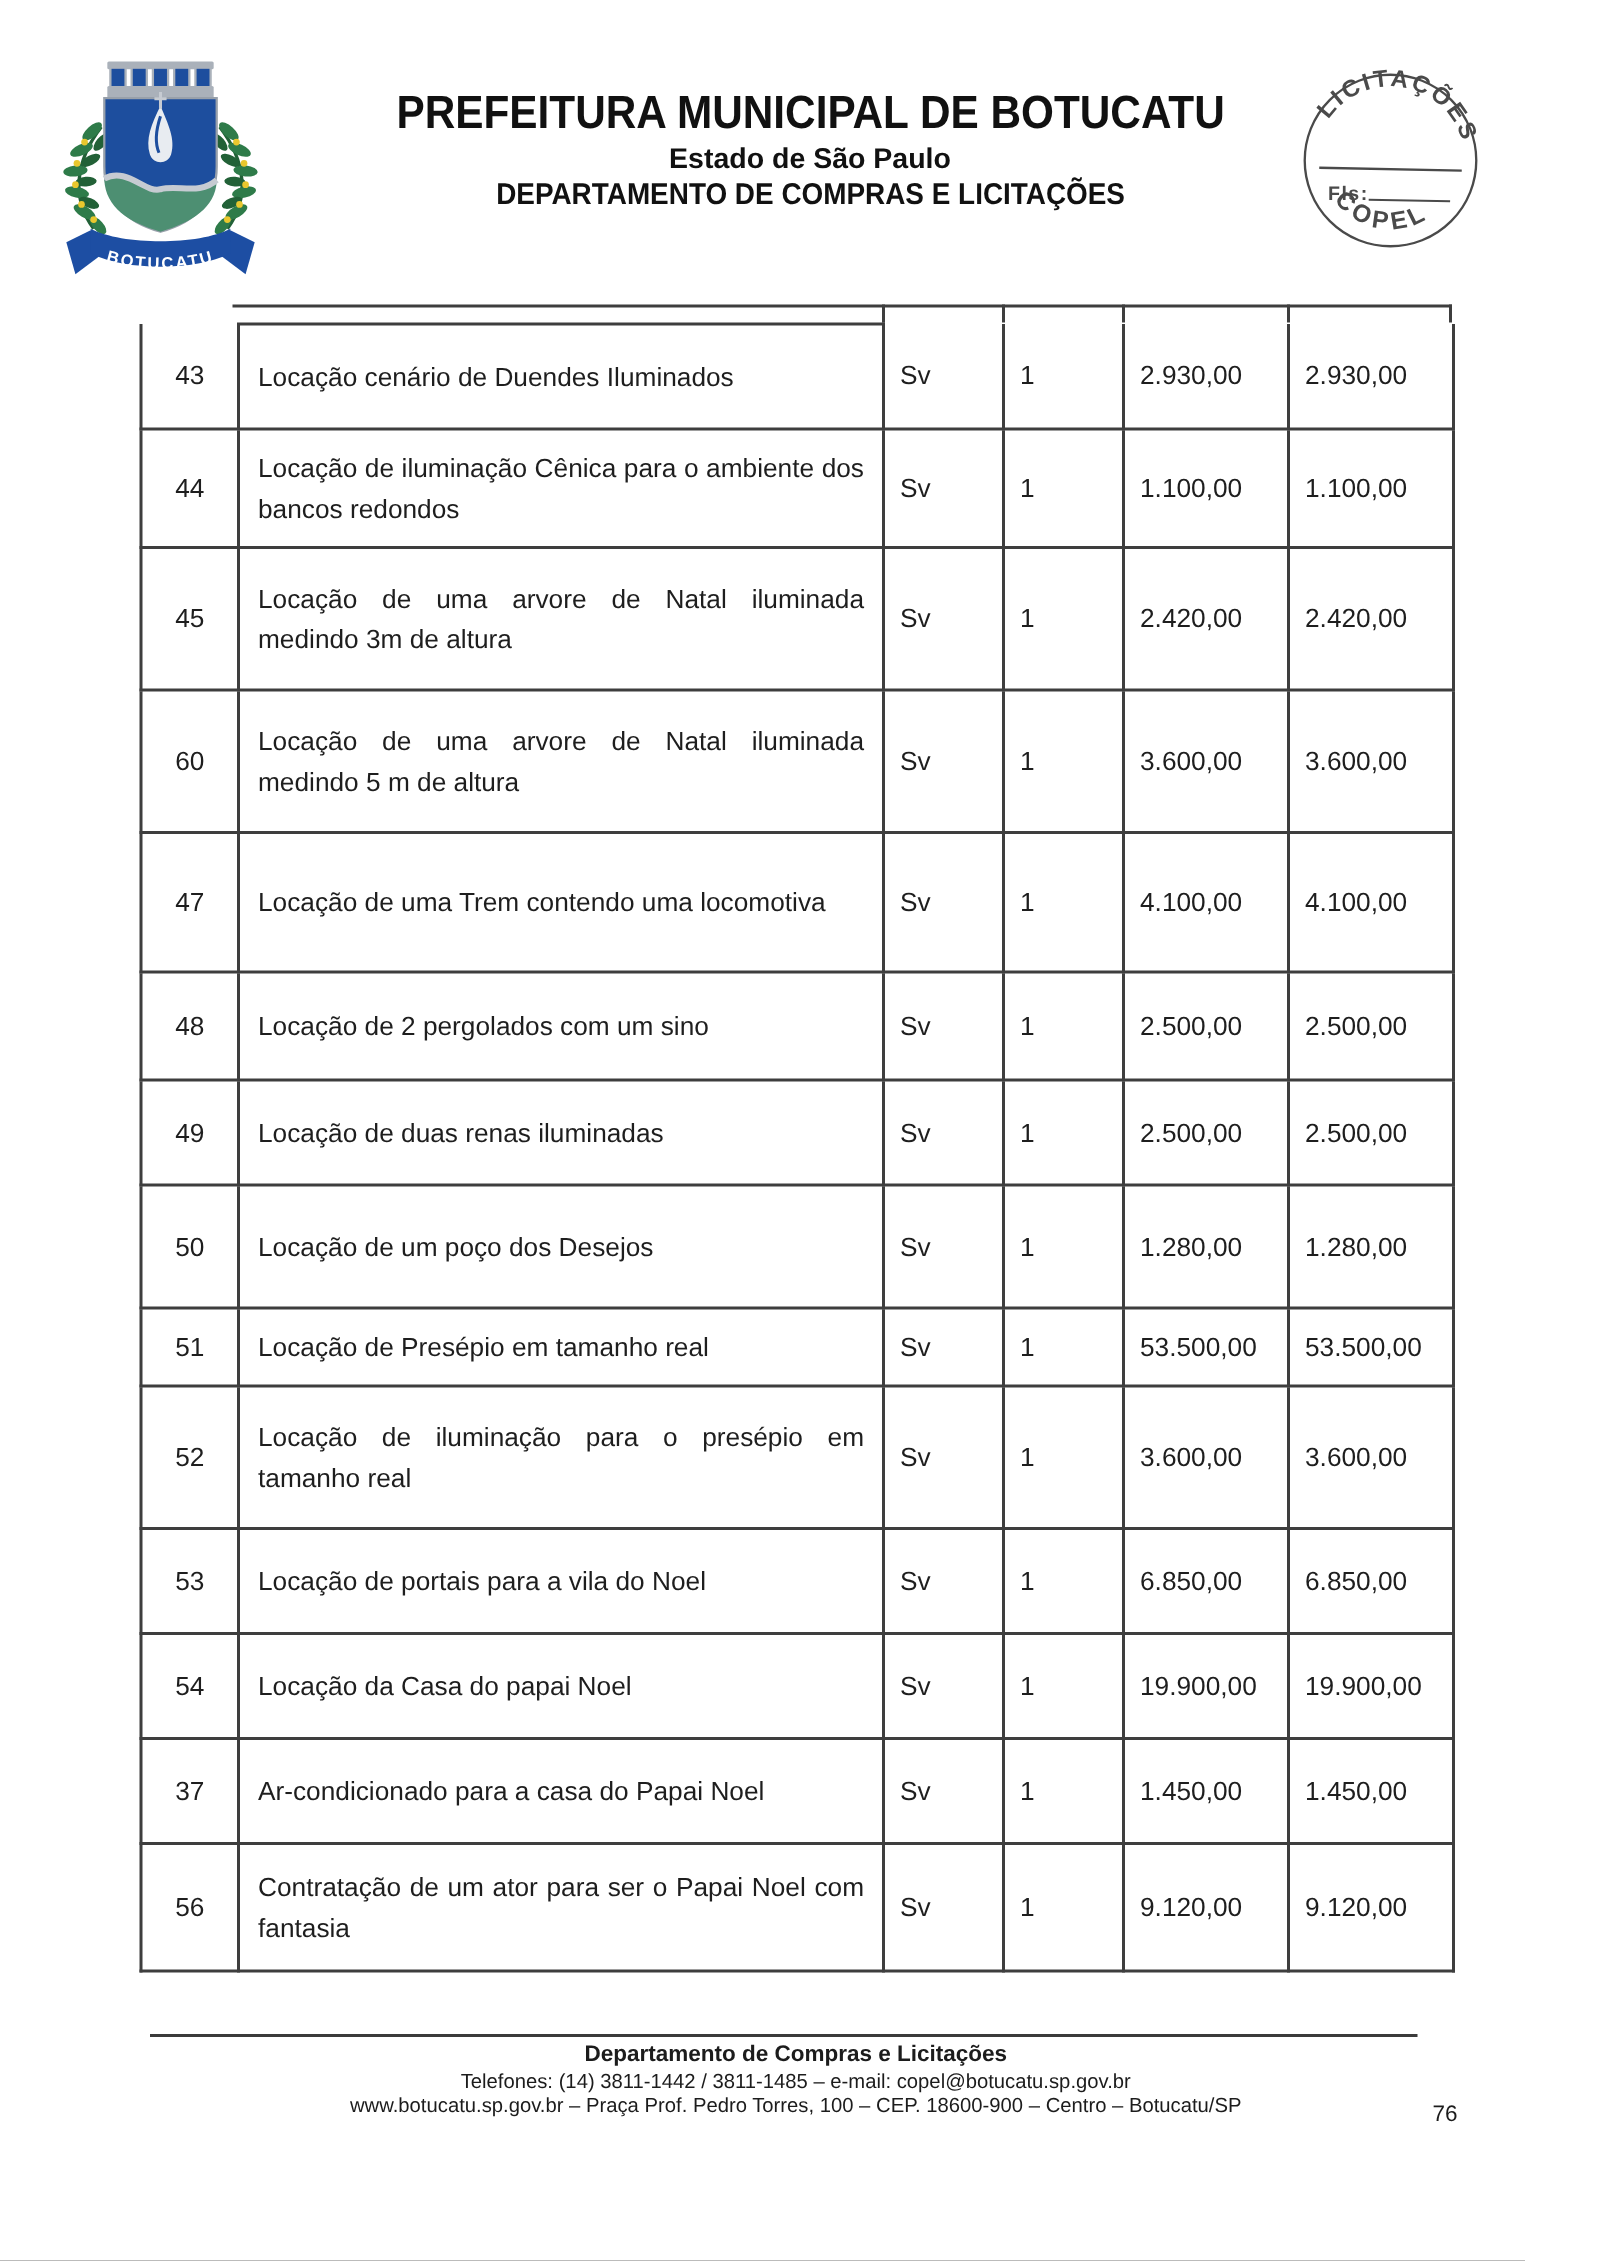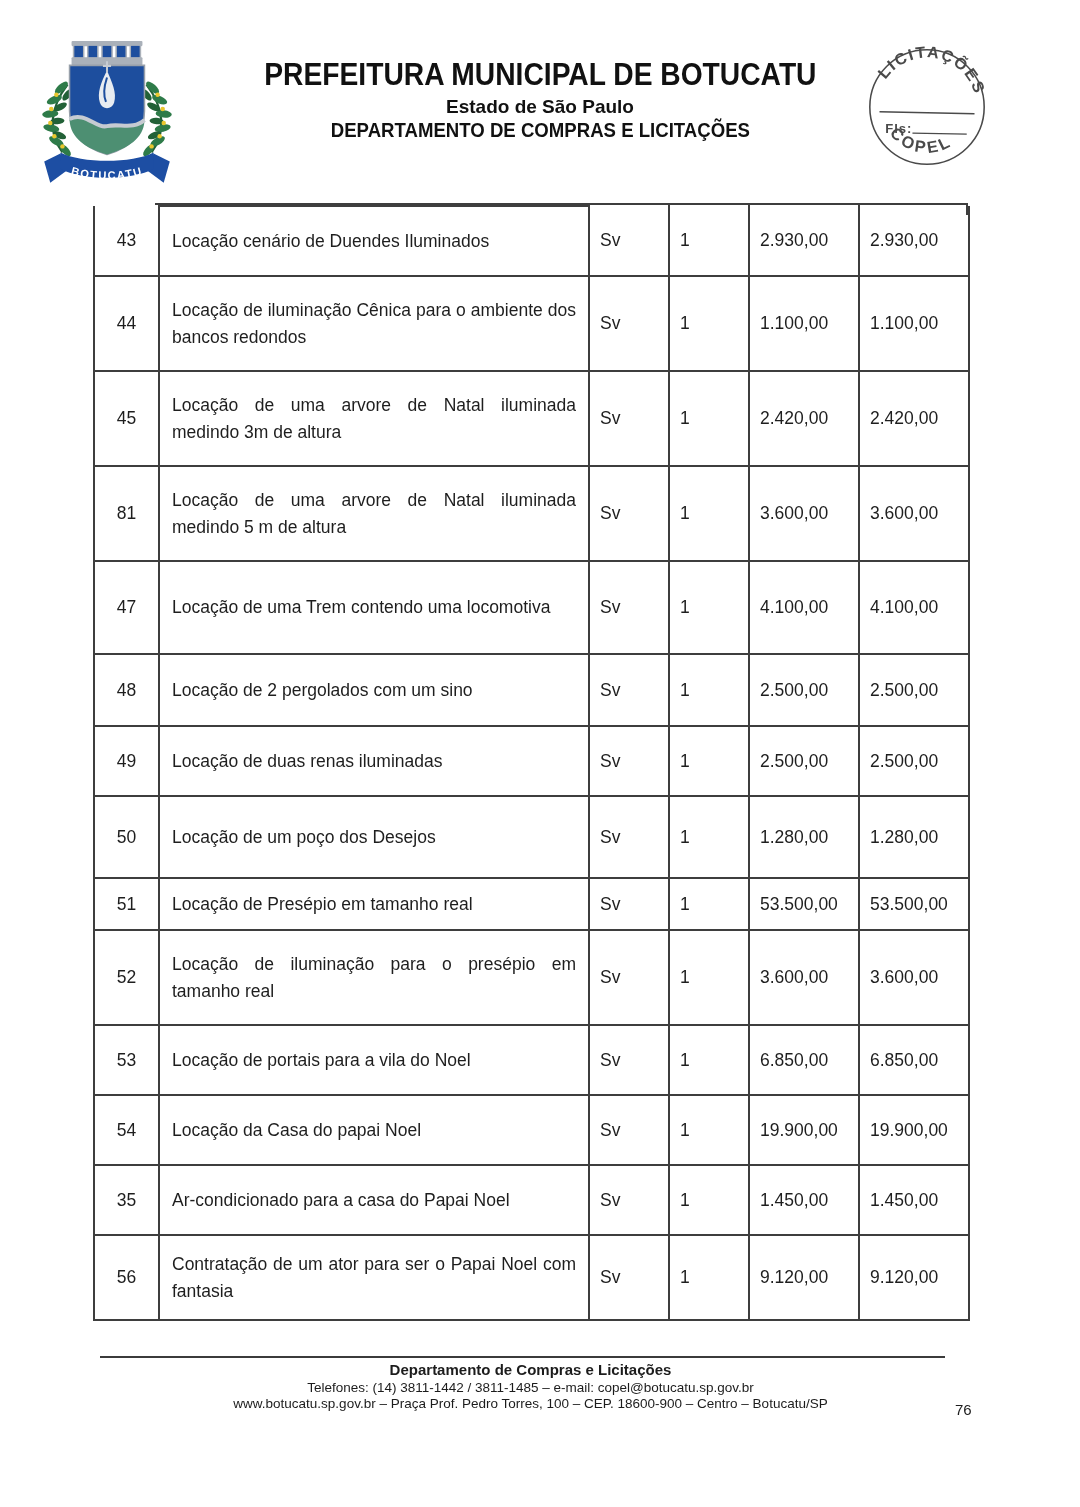--- a/index.html
+++ b/index.html
@@ -23,21 +23,21 @@
   .cutrow { position:absolute; left:93px; top:203px; width:875px; height:12px; }
   .cutrow .seg { position:absolute; background:#3e3e3e; }
   .cut-h  { top:0; left:62px; right:0; height:2px; }
   .cut-v1 { top:0; left:495px; width:2px; height:12px; }
   .cut-v2 { top:0; left:575px; width:2px; height:12px; }
   .cut-v3 { top:0; left:655px; width:2px; height:12px; }
   .cut-v4 { top:0; left:765px; width:2px; height:12px; }
   .cut-v5 { top:0; left:873px; width:2px; height:12px; }
 
   .itable {
-    position:absolute; left:93px; top:205px; width:875px;
+    position:absolute; left:93px; top:215px; width:875px;
     border-collapse:collapse; table-layout:fixed;
     font-size:17.5px; color:#1e1e1e;
   }
   .itable td { border:2px solid #3e3e3e; vertical-align:middle; overflow:hidden; }
   .itable tr.first td { border-top:none; }
   .itable tr.first td.c-desc { border-top:2px solid #3e3e3e; }
   .c-item  { text-align:center; }
   .c-desc  { text-align:justify; padding:4px 12px; line-height:27px; hyphens:none; }
   .c-unit, .c-qty, .c-uprice, .c-tprice { padding-left:10px; }
 
@@ -169,38 +169,38 @@
       </colgroup>
     <tbody>
       <tr class="first" style="height:70px">
         <td class="c-item">43</td>
         <td class="c-desc">Locação cenário de Duendes Iluminados</td>
         <td class="c-unit">Sv</td>
         <td class="c-qty">1</td>
         <td class="c-uprice">2.930,00</td>
         <td class="c-tprice">2.930,00</td>
       </tr>
-      <tr style="height:95px">
+      <tr style="height:79px">
         <td class="c-item">44</td>
         <td class="c-desc">Locação de iluminação Cênica para o ambiente dos bancos redondos</td>
         <td class="c-unit">Sv</td>
         <td class="c-qty">1</td>
         <td class="c-uprice">1.100,00</td>
         <td class="c-tprice">1.100,00</td>
       </tr>
       <tr style="height:95px">
         <td class="c-item">45</td>
         <td class="c-desc">Locação de uma arvore de Natal iluminada medindo 3m de altura</td>
         <td class="c-unit">Sv</td>
         <td class="c-qty">1</td>
         <td class="c-uprice">2.420,00</td>
         <td class="c-tprice">2.420,00</td>
       </tr>
       <tr style="height:95px">
-        <td class="c-item">81</td>
+        <td class="c-item">60</td>
         <td class="c-desc">Locação de uma arvore de Natal iluminada medindo 5 m de altura</td>
         <td class="c-unit">Sv</td>
         <td class="c-qty">1</td>
         <td class="c-uprice">3.600,00</td>
         <td class="c-tprice">3.600,00</td>
       </tr>
       <tr style="height:93px">
         <td class="c-item">47</td>
         <td class="c-desc">Locação de uma Trem contendo uma locomotiva</td>
         <td class="c-unit">Sv</td>
@@ -258,21 +258,21 @@
       </tr>
       <tr style="height:70px">
         <td class="c-item">54</td>
         <td class="c-desc">Locação da Casa do papai Noel</td>
         <td class="c-unit">Sv</td>
         <td class="c-qty">1</td>
         <td class="c-uprice">19.900,00</td>
         <td class="c-tprice">19.900,00</td>
       </tr>
       <tr style="height:70px">
-        <td class="c-item">35</td>
+        <td class="c-item">37</td>
         <td class="c-desc">Ar-condicionado para a casa do Papai Noel</td>
         <td class="c-unit">Sv</td>
         <td class="c-qty">1</td>
         <td class="c-uprice">1.450,00</td>
         <td class="c-tprice">1.450,00</td>
       </tr>
       <tr style="height:85px">
         <td class="c-item">56</td>
         <td class="c-desc">Contratação de um ator para ser o Papai Noel com fantasia</td>
         <td class="c-unit">Sv</td>

